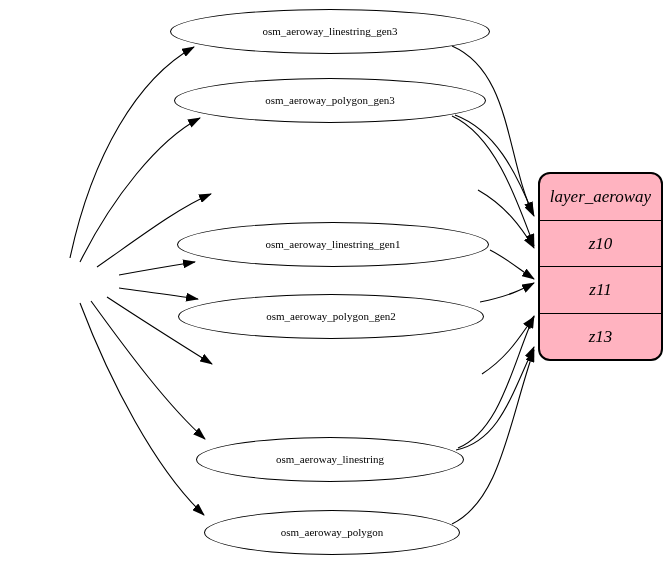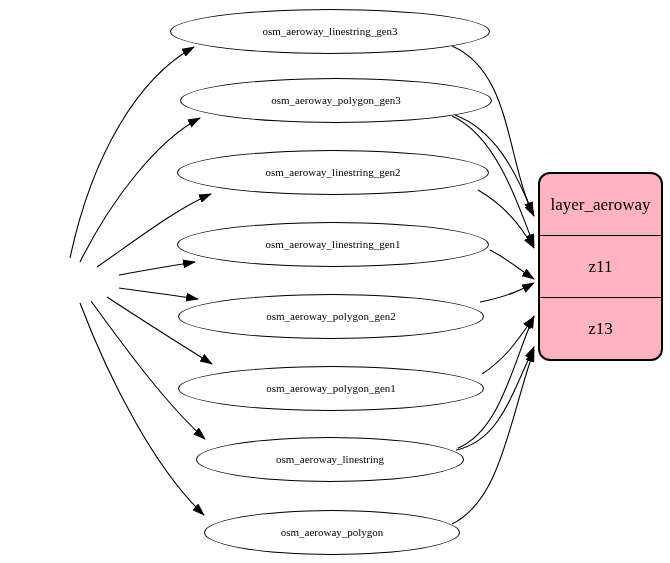--- a/index.html
+++ b/index.html
@@ -46,20 +46,21 @@
     font-size: 17px;
     line-height: 1;
   }
   .record-row {
     flex: 1;
     display: flex;
     align-items: center;
     justify-content: center;
     border-top: 1px solid #000;
     white-space: nowrap;
+    font-style: italic;
   }
   .record-row:first-child { border-top: none; }
 </style>
 </head>
 <body>
 
 <div class="canvas" style="background: rgb(255, 255, 255);">
 
   <svg class="edges" id="edges" viewBox="0 0 670 563" xmlns="http://www.w3.org/2000/svg">
     <defs>
@@ -85,47 +86,42 @@
       <path d="M 458,448 C 501,430 513,362 534,316" class="edge" marker-end="url(#arrow)"></path>
       <path d="M 456,450 C 499,441 511,396 534,347" class="edge" marker-end="url(#arrow)"></path>
       <path d="M 452,524 C 501,500 509,421 534,350" class="edge" marker-end="url(#arrow)"></path>
     </svg>
 
 
   <div class="node-ellipse" style="left:170px; top:9px; width:320px; height:45px">
     <span>osm_aeroway_linestring_gen3</span>
   </div>
 
-  <div class="node-ellipse" style="left:180px; top:78px; width:312px; height:45px">
+  <div class="node-ellipse" style="left:174px; top:78px; width:312px; height:45px">
     <span>osm_aeroway_polygon_gen3</span>
   </div>
 
-  <div class="node-ellipse" style="left:177px; top:150px; width:312px; height:45px">
-    <span>osm_aeroway_linestring_gen2</span>
-  </div>
 
   <div class="node-ellipse" style="left:177px; top:222px; width:312px; height:45px">
     <span>osm_aeroway_linestring_gen1</span>
   </div>
 
   <div class="node-ellipse" style="left:178px; top:294px; width:306px; height:45px">
     <span>osm_aeroway_polygon_gen2</span>
   </div>
 
-  <div class="node-ellipse" style="left:178px; top:366px; width:306px; height:45px">
-    <span>osm_aeroway_polygon_gen1</span>
-  </div>
 
   <div class="node-ellipse" style="left:204px; top:510px; width:256px; height:45px">
     <span>osm_aeroway_polygon</span>
   </div>
 
   <div class="node-ellipse" style="left:196px; top:437px; width:268px; height:45px">
     <span>osm_aeroway_linestring</span>
   </div>
 
   <div class="record-node" id="layer-node" style="left: 538px; top: 172px; width: 125px; height: 189px; background: rgb(255, 179, 192);">
     <div class="record-row">layer_aeroway</div>
+    <div class="record-row">z10</div>
     <div class="record-row">z11</div>
     <div class="record-row">z13</div>
   </div>
 
 </div>
 
 </body></html>

